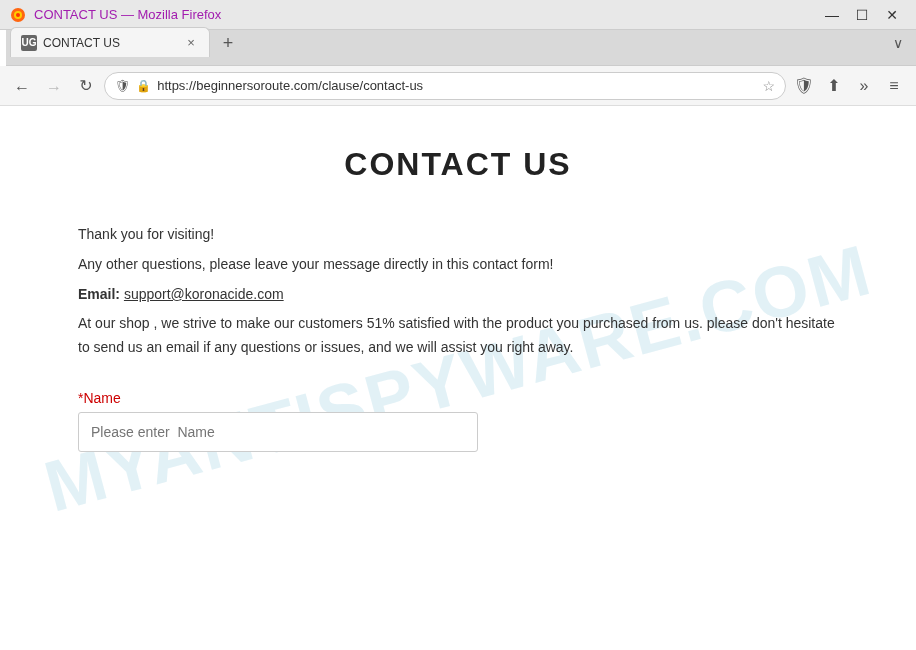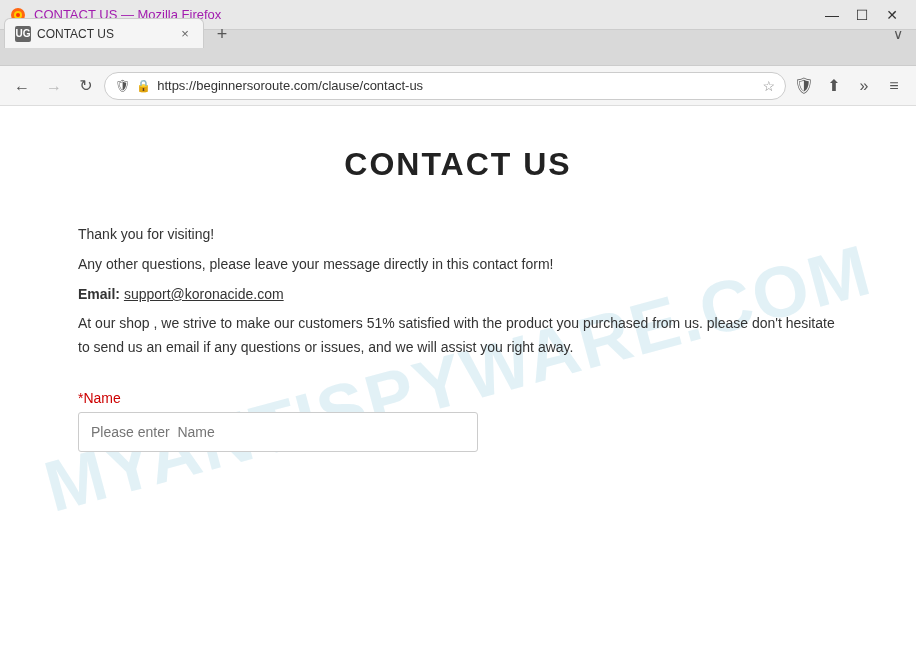--- a/index.html
+++ b/index.html
@@ -40,22 +40,23 @@
       justify-content: center;
       color: #333;
     }
 
     
     .tab-bar {
       height: 36px;
       background: #d9d9d9;
       display: flex;
       align-items: flex-end;
-      padding: 17px 4px;
+      padding: 8px 4px;
       border-bottom: 1px solid #ccc;
+      margin-left: 6px;
     }
     .tab {
       display: flex;
       align-items: center;
       gap: 6px;
       background: #f5f5f5;
       border: 1px solid #ccc;
       border-bottom: none;
       border-radius: 6px 6px 0 0;
       padding: 4px 10px;

